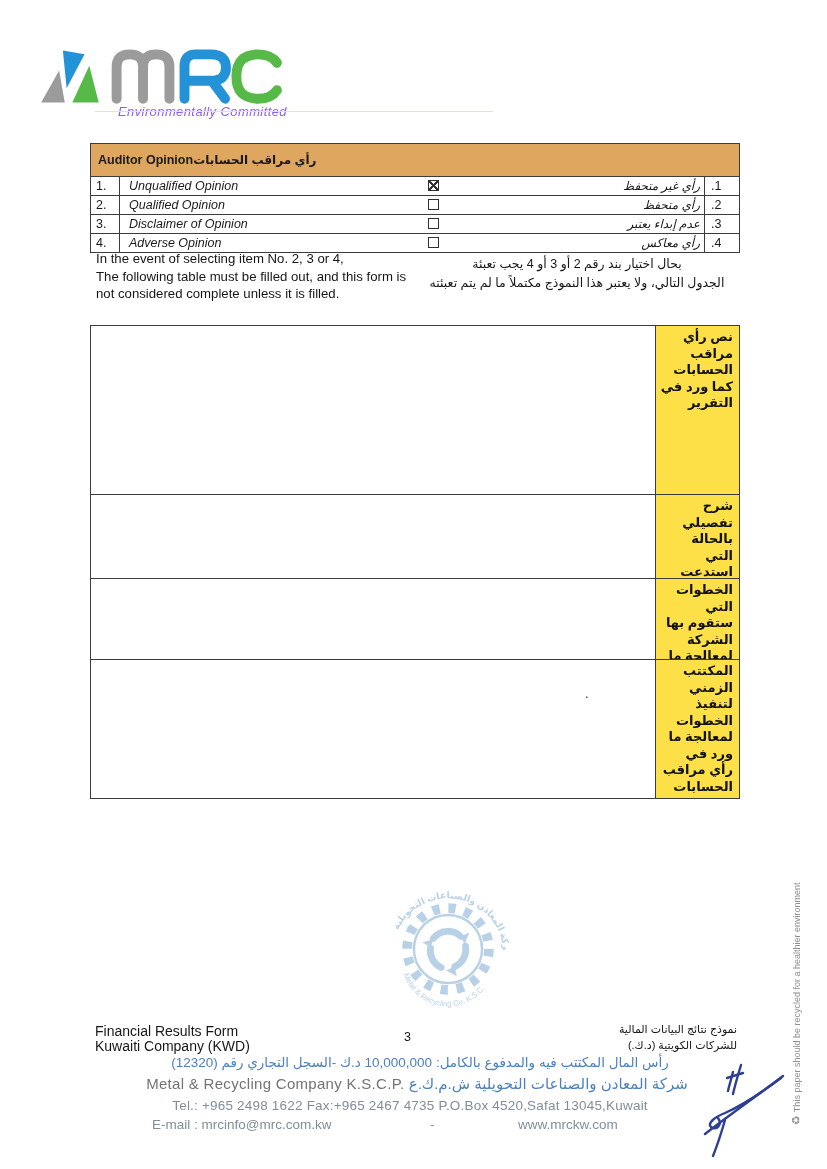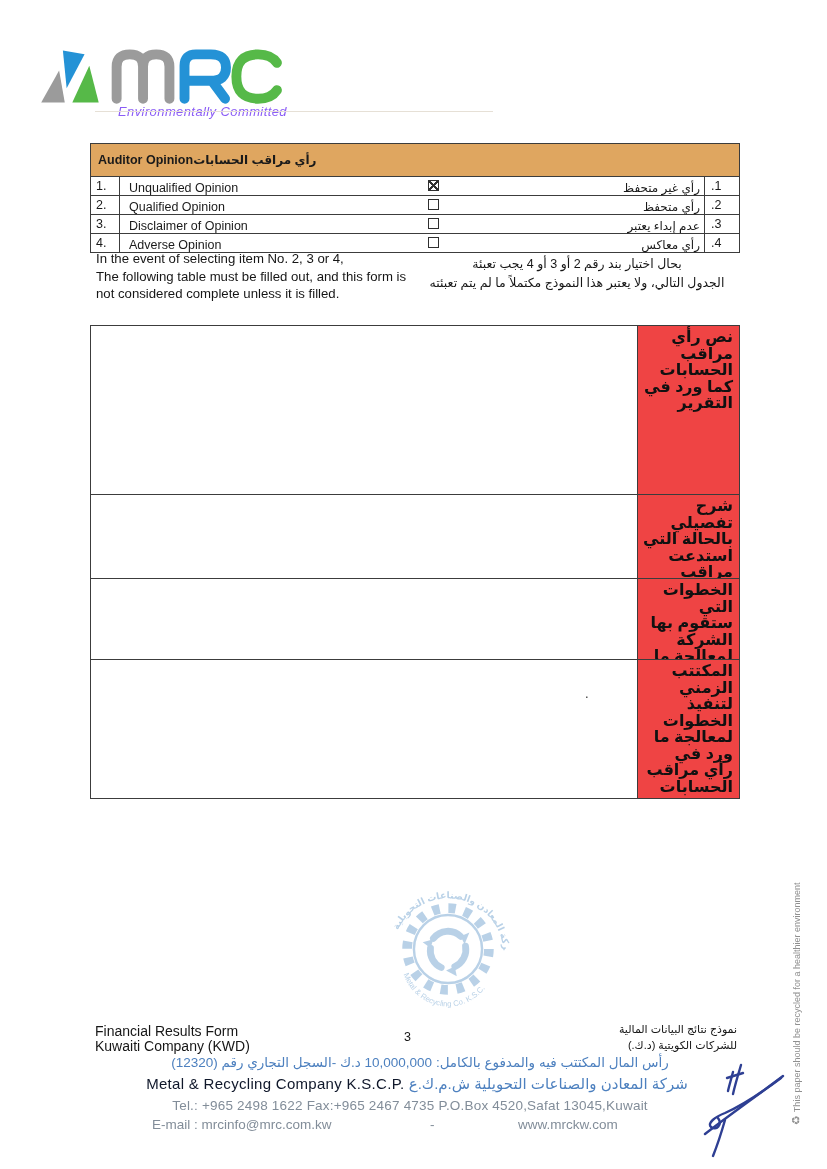--- a/index.html
+++ b/index.html
@@ -17,21 +17,21 @@
 
   
   .op-table { position:absolute; left:90px; top:143px; width:650px; border:1.5px solid #3c3c3c; }
   .op-header { height:21px; background:#dfa660; display:flex; justify-content:flex-start;
                align-items:center; padding:16px 7px; font-size:12.5px; font-weight:bold; }
   .op-header .ar { direction:rtl; font-size:12px; }
   .op-row { height:19px; display:grid; grid-template-columns:29px 1fr 35px;
             border-top:1px solid #3c3c3c; background:#fff; font-size:12.5px; align-items:center; }
   .op-num { border-right:1px solid #3c3c3c; height:100%; display:flex; align-items:center; padding-left:5px; }
   .op-num-ar { border-left:1px solid #3c3c3c; height:100%; display:flex; align-items:center; padding-left:6px; }
-  .op-mid { position:relative; height:100%; display:flex; align-items:flex-end; }
+  .op-mid { position:relative; height:100%; display:flex; align-items:center;font-style:italic; }
   .op-label-en { padding-left:9px; }
   .op-label-ar { position:absolute; right:4px; direction:rtl; font-size:12px; }
   .checkbox { position:absolute; left:308px; top:50%; width:11px; height:11px; margin-top:-6px;
               border:1px solid #2f2f2f; background:#fff; }
   .checkbox.checked::before {
     content:""; position:absolute; inset:0;
     background:
       linear-gradient(to top right, transparent 44%, #333 44%, #333 56%, transparent 56%),
       linear-gradient(to top left,  transparent 44%, #333 44%, #333 56%, transparent 56%);
   }
@@ -40,37 +40,37 @@
   .note-en { position:absolute; left:96px; top:250px; font-size:13.2px; line-height:17.5px; color:#161616; }
   .note-ar { position:absolute; right:90px; top:255px; width:320px; direction:rtl; text-align:center;
              font-size:12.5px; line-height:19px; color:#161616; }
 
   
   .dt-table { position:absolute; left:90px; top:325px; width:650px; height:474px;
               border:1.5px solid #3c3c3c; display:flex; flex-direction:column; }
   .dt-row { display:flex; border-top:1px solid #3c3c3c; }
   .dt-row:first-child { border-top:none; }
   .dt-value { flex:1; background:#fff; position:relative; }
-  .dt-label { width:102px; background:#ef4444; border-left:1px solid #3c3c3c;
+  .dt-label { width:84px; background:#fde047; border-left:1px solid #3c3c3c;
               padding:3px 6px 3px 4px; direction:rtl; text-align:right;
-              font-weight:bold; font-size:16px; line-height:16.5px; color:#111; }
+              font-weight:bold; font-size:13px; line-height:16.5px; color:#111; }
   .dt-dot { position:absolute; left:494px; top:26px; font-size:13px; color:#333; }
 
   
   .stamp { position:absolute; left:372px; top:876px; width:152px; height:146px; opacity:.62; }
 
   
   .f-left { position:absolute; left:95px; top:1024px; font-size:14px; line-height:15px; color:#161616; }
   .f-page { position:absolute; left:404px; top:1030px; font-size:12.5px; color:#161616; }
   .f-right { position:absolute; right:90px; top:1022px; direction:rtl; text-align:right;
              font-size:11px; line-height:15.5px; color:#161616; }
   .f-capital { position:absolute; left:90px; top:1054px; width:660px; text-align:center;
                direction:rtl; font-size:13.5px; color:#4d80bf; }
   .f-company { position:absolute; left:80px; top:1075px; width:680px; text-align:center; font-size:15px; }
-  .f-company .en { color:#0f172a; letter-spacing:.3px; }
+  .f-company .en { color:#737373; letter-spacing:.3px; }
   .f-company .ar { color:#4d80bf; direction:rtl; unicode-bidi:embed; margin-right:6px; }
   .f-contact { position:absolute; left:80px; top:1098px; width:660px; text-align:center;
                font-size:13.5px; color:#828d99; letter-spacing:.2px; }
   .f-email  { position:absolute; left:152px; top:1117px; font-size:13.5px; color:#828d99; }
   .f-dash   { position:absolute; left:430px; top:1117px; font-size:13.5px; color:#828d99; }
   .f-web    { position:absolute; left:518px; top:1117px; font-size:13.5px; color:#828d99; }
 
   
   .signature { position:absolute; left:693px; top:1050px; width:115px; height:115px; }
   .side-note { position:absolute; left:790px; top:1125px; transform:rotate(-90deg);

